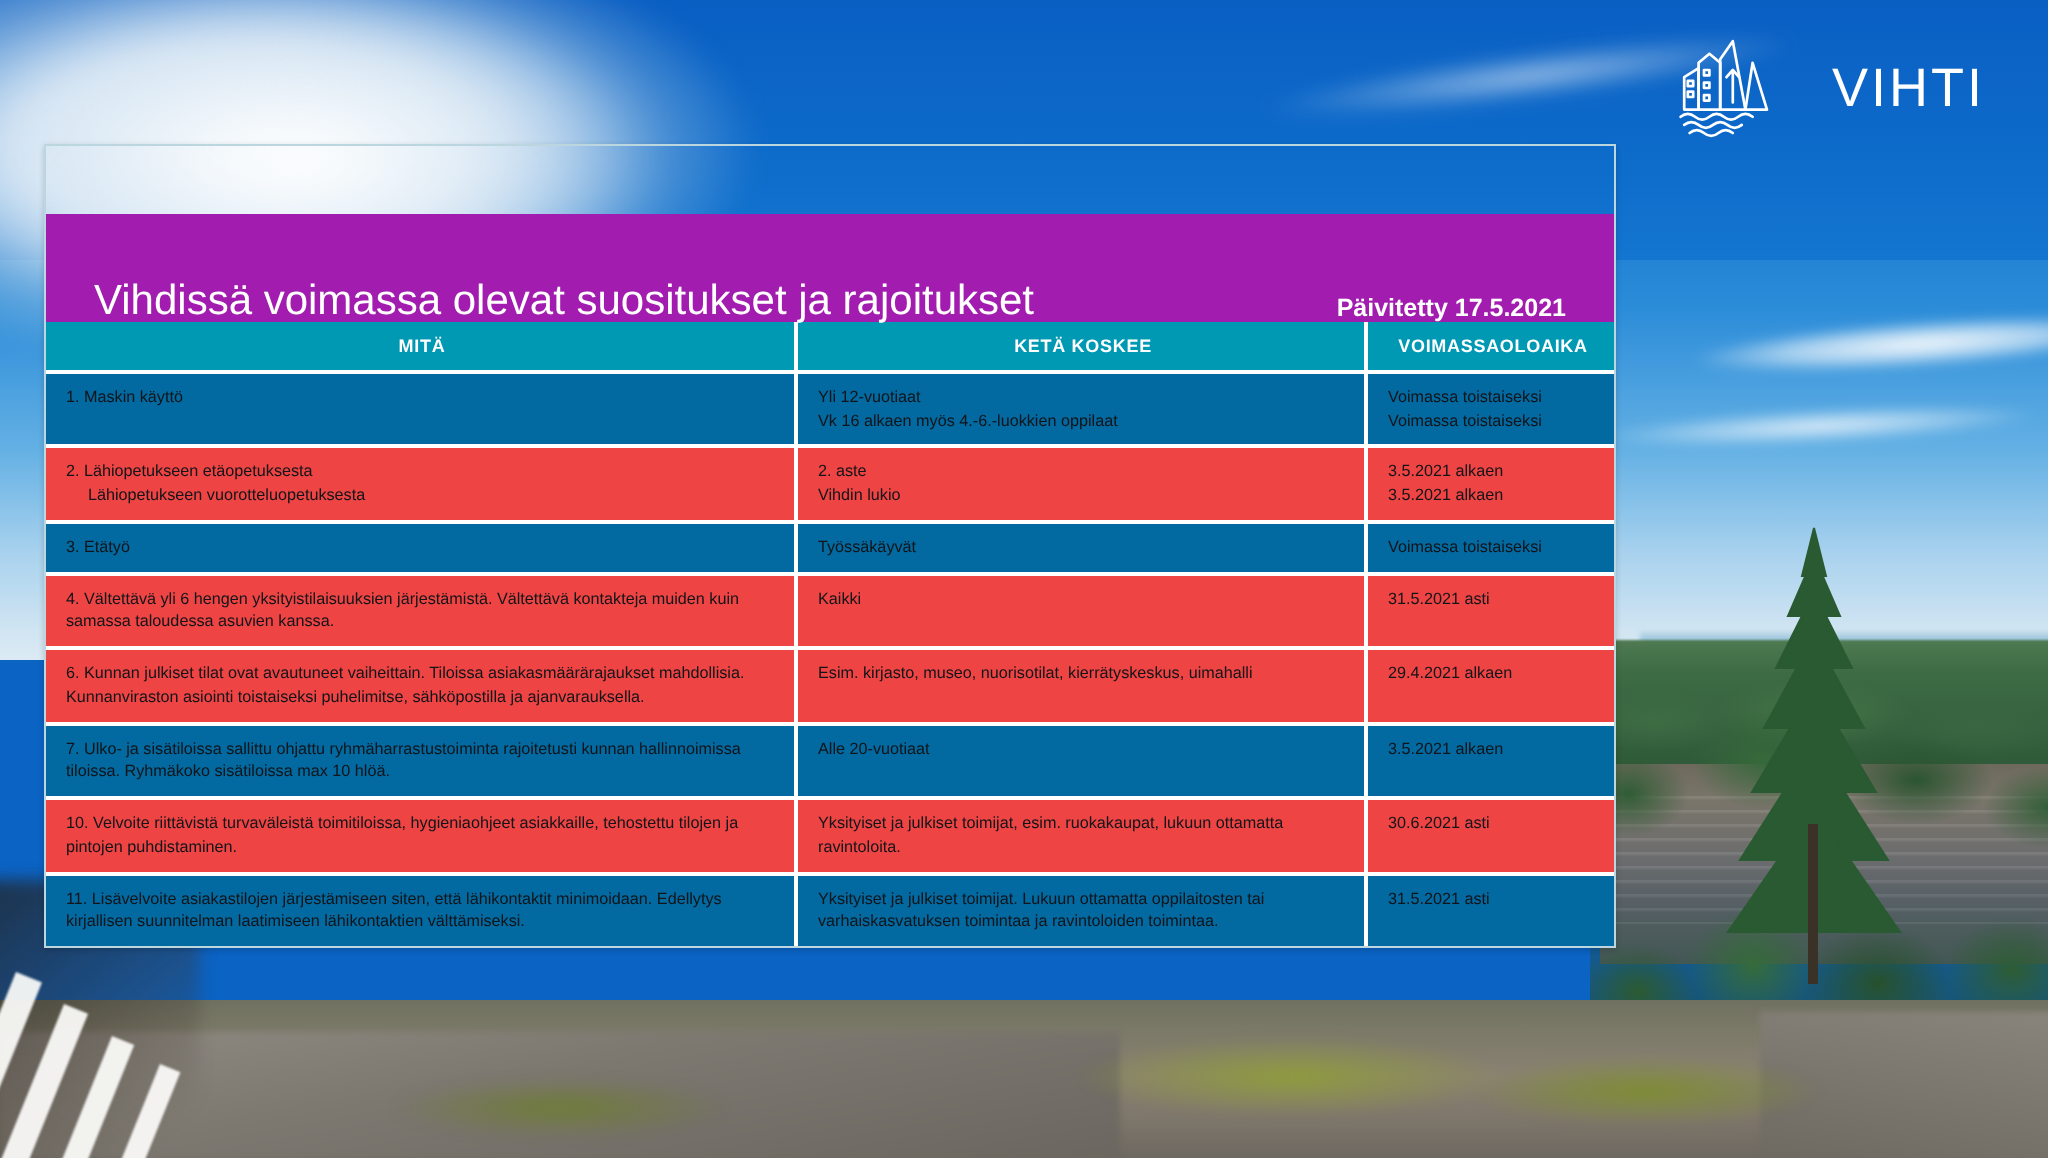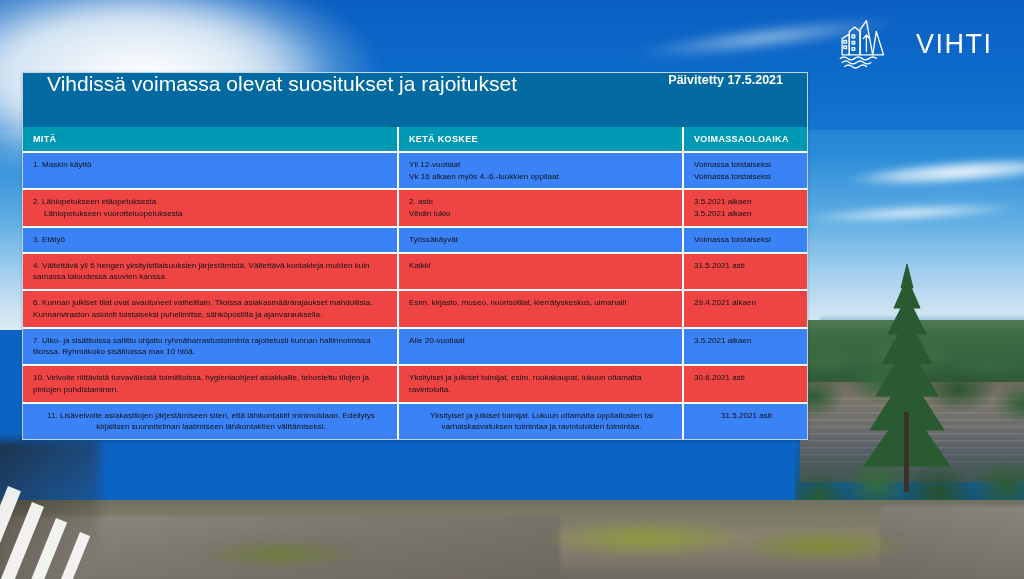--- a/index.html
+++ b/index.html
@@ -161,23 +161,24 @@
     font-family:"Liberation Sans", sans-serif;
   }
 
   
   #card {
     position:absolute; left:22px; top:72px; width:786px;
     border:1px solid #bcd6e0;
     box-shadow:0 1px 3px rgba(0,0,0,.18);
   }
   #title-bar {
-    background:#0369a1;
-    height:54px; display:flex; align-items:flex-start;
+    background:#a21caf;
+    height:54px; display:flex; align-items:flex-end;
     padding:0 14px 0 24px;
+    margin-top:34px;
   }
   #title-bar .title {
     color:#ffffff; font-size:21px; font-weight:400; line-height:1;
     flex:1 1 auto; white-space:nowrap;
   }
   #title-bar .updated {
     color:#ffffff; font-size:12.5px; font-weight:700; white-space:nowrap;
     padding-right:10px;
   }
 
@@ -185,38 +186,38 @@
     width:100%; border-collapse:collapse; table-layout:fixed;
     background:#e9f1f5;
   }
   table#rules col.c1 { width:375px; }
   table#rules col.c2 { width:285px; }
   table#rules col.c3 { width:124px; }
 
   table#rules thead th {
     background:#0099b4; color:#ffffff;
     font-size:9px; font-weight:bold; letter-spacing:.35px;
-    text-align:left; padding:7px 8px 7px 10px;
+    text-align:center; padding:7px 8px 7px 10px;
     border-right:2px solid #ffffff;
     border-bottom:2px solid #ffffff;
     vertical-align:middle; text-transform:uppercase;
   }
   table#rules thead th:last-child { border-right:none; }
 
   table#rules tbody td {
     font-size:8.1px; line-height:1.45; color:#111418;
     padding:6px 8px 6px 10px;
     vertical-align:top;
     border-right:2px solid #ffffff;
     border-bottom:2px solid #ffffff;
   }
   table#rules tbody td:last-child { border-right:none; }
-  table#rules tbody tr.odd  td { background:#3b82f6;margin-top:20px; }
+  table#rules tbody tr.odd  td { background:#0369a1;margin-top:20px; }
   table#rules tbody tr.even td { background:#ef4444; }
-  table#rules tbody tr:last-child td { border-bottom:none;text-align:center; }
+  table#rules tbody tr:last-child td { border-bottom:none; }
 
   .cell-line { display:block; }
   .cell-line.indent { padding-left:11px; }
 </style>
 </head>
 <body>
 
 <div id="backdrop">
   <div class="sky"></div>
   <div class="sky-deep"></div>

